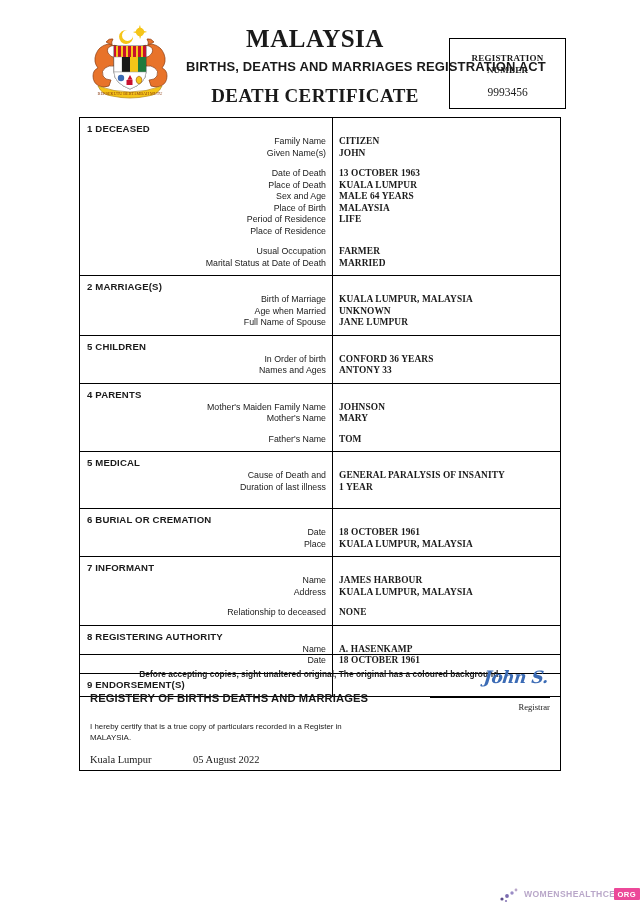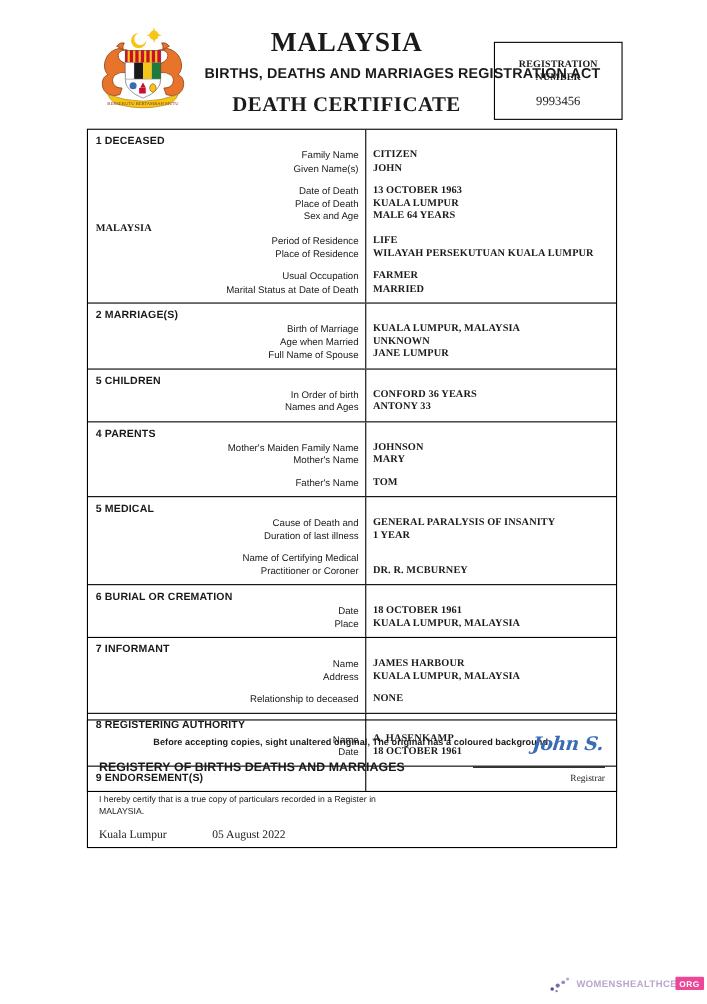--- a/index.html
+++ b/index.html
@@ -352,33 +352,35 @@
           </div>
           <div class="row-value">KUALA LUMPUR</div>
         </div>
         <div class="row">
           <div class="row-label">
             <span class="lbl-line">Sex and Age</span>
           </div>
           <div class="row-value">MALE 64 YEARS</div>
         </div>
         <div class="row">
+          <div class="row-label">
+            <span class="lbl-line">Place of Birth</span>
+          </div>
           <div class="row-value">MALAYSIA</div>
         </div>
         <div class="row">
           <div class="row-label">
             <span class="lbl-line">Period of Residence</span>
           </div>
           <div class="row-value">LIFE</div>
         </div>
         <div class="row">
           <div class="row-label">
             <span class="lbl-line">Place of Residence</span>
           </div>
-          <div class="row-value">WILAYAH PERSEKUTUAN KUALA LUMPUR</div>
         </div>
         <div class="spacer-sm"></div>
         <div class="row">
           <div class="row-label">
             <span class="lbl-line">Usual Occupation</span>
           </div>
           <div class="row-value">FARMER</div>
         </div>
         <div class="row">
           <div class="row-label">
@@ -463,27 +465,20 @@
           <div class="row-label" style="padding-top: 0px;">
             <span class="lbl-line">Cause of Death and</span>
             <span class="lbl-line">Duration of last illness</span>
           </div>
           <div class="row-value">
             <div>GENERAL PARALYSIS OF INSANITY</div>
             <div>1 YEAR</div>
           </div>
         </div>
         <div class="spacer-sm"></div>
-        <div class="row" style="align-items: flex-end;">
-          <div class="row-label">
-            <span class="lbl-line">Name of Certifying Medical</span>
-            <span class="lbl-line">Practitioner or Coroner</span>
-          </div>
-          <div class="row-value">DR. R. MCBURNEY</div>
-        </div>
       </div>
     </div>
     <div class="section">
       <div class="sec-divider"></div>
       <div class="sec-title">6 BURIAL OR CREMATION</div>
       <div class="rows" style="padding-top: 18px; padding-bottom: 6px;">
         <div class="row">
           <div class="row-label">
             <span class="lbl-line">Date</span>
           </div>

